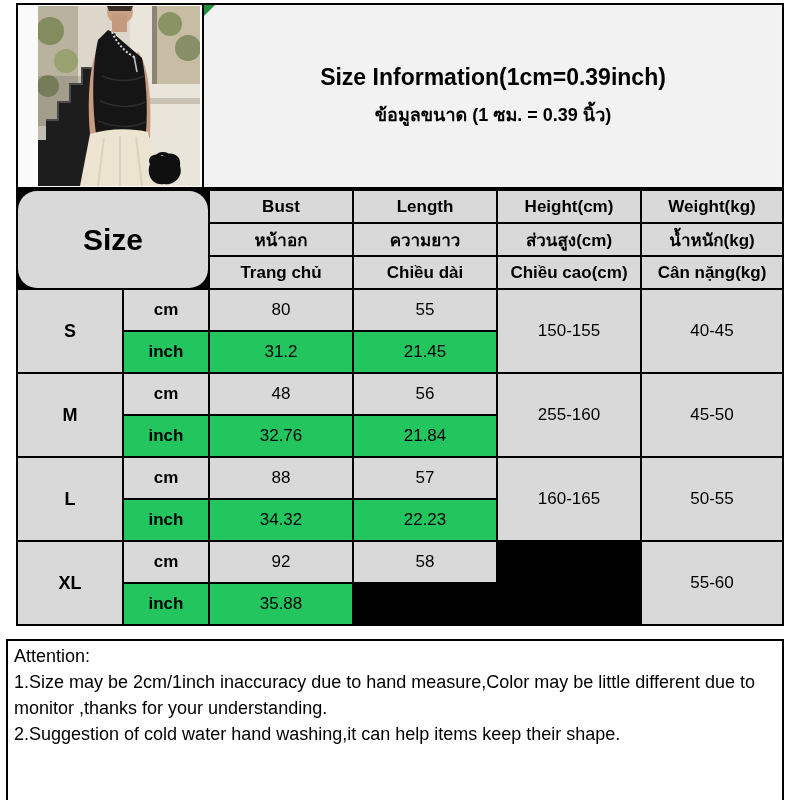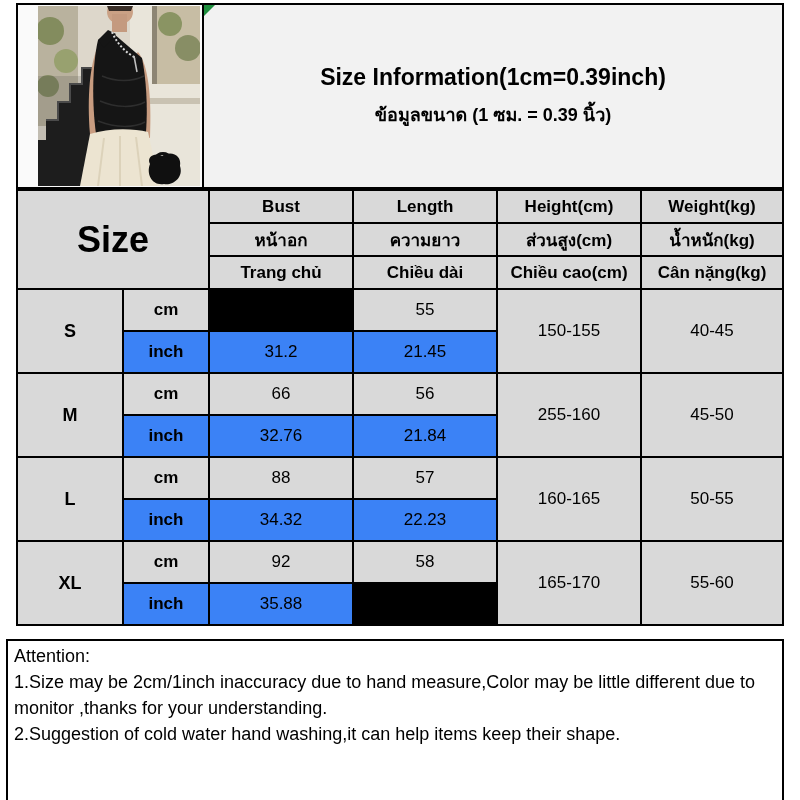--- a/index.html
+++ b/index.html
@@ -50,25 +50,25 @@
     display: grid;
     grid-template-columns: 104px 84px 142px 142px 142px 1fr;
     grid-template-rows: 31px 31px 31px repeat(8, 40px);
     gap: 2px;
     background: #000;
     border: 2px solid #000;
   }
   .cell {
     display: flex; align-items: center; justify-content: center;
     font-size: 17px; text-align: center;
-    background: #3b82f6;
+    background: #22c55e;
   }
   .cell.g { background: #d9d9d9; }
   .cell.bold { font-weight: bold; }
-  .cell-size-title { font-size: 36px; font-weight: bold; }
+  .cell-size-title { font-size: 30px; font-weight: bold; border-radius: 19px; }
   .cell-size-letter { font-size: 18px; font-weight: bold; }
 
   
   .attention-box {
     width: 778px;
     margin-left: -10px;
     margin-top: 13px;
     height: 165px;
     border: 2px solid #000;
     background: #fff;
@@ -148,30 +148,31 @@
     <div class="cell g bold" style="grid-area:2/5/3/6">ส่วนสูง(cm)</div>
     <div class="cell g bold" style="grid-area:2/6/3/7">น้ำหนัก(kg)</div>
 
     <div class="cell g bold" style="grid-area:3/3/4/4">Trang chủ</div>
     <div class="cell g bold" style="grid-area:3/4/4/5">Chiều dài</div>
     <div class="cell g bold" style="grid-area:3/5/4/6">Chiều cao(cm)</div>
     <div class="cell g bold" style="grid-area:3/6/4/7">Cân nặng(kg)</div>
 
     <div class="cell g cell-size-letter" style="grid-area:4/1/6/2">S</div>
     <div class="cell g bold" style="grid-area:4/2/5/3">cm</div>
+    <div class="cell g" style="grid-area:4/3/5/4">80</div>
     <div class="cell g" style="grid-area:4/4/5/5">55</div>
     <div class="cell bold" style="grid-area:5/2/6/3">inch</div>
     <div class="cell" style="grid-area:5/3/6/4">31.2</div>
     <div class="cell" style="grid-area:5/4/6/5">21.45</div>
     <div class="cell g" style="grid-area:4/5/6/6">150-155</div>
     <div class="cell g" style="grid-area:4/6/6/7">40-45</div>
 
     <div class="cell g cell-size-letter" style="grid-area:6/1/8/2">M</div>
     <div class="cell g bold" style="grid-area:6/2/7/3">cm</div>
-    <div class="cell g" style="grid-area:6/3/7/4">66</div>
+    <div class="cell g" style="grid-area:6/3/7/4">48</div>
     <div class="cell g" style="grid-area:6/4/7/5">56</div>
     <div class="cell bold" style="grid-area:7/2/8/3">inch</div>
     <div class="cell" style="grid-area:7/3/8/4">32.76</div>
     <div class="cell" style="grid-area:7/4/8/5">21.84</div>
     <div class="cell g" style="grid-area:6/5/8/6">255-160</div>
     <div class="cell g" style="grid-area:6/6/8/7">45-50</div>
 
     <div class="cell g cell-size-letter" style="grid-area:8/1/10/2">L</div>
     <div class="cell g bold" style="grid-area:8/2/9/3">cm</div>
     <div class="cell g" style="grid-area:8/3/9/4">88</div>
@@ -181,21 +182,20 @@
     <div class="cell" style="grid-area:9/4/10/5">22.23</div>
     <div class="cell g" style="grid-area:8/5/10/6">160-165</div>
     <div class="cell g" style="grid-area:8/6/10/7">50-55</div>
 
     <div class="cell g cell-size-letter" style="grid-area:10/1/12/2">XL</div>
     <div class="cell g bold" style="grid-area:10/2/11/3">cm</div>
     <div class="cell g" style="grid-area:10/3/11/4">92</div>
     <div class="cell g" style="grid-area:10/4/11/5">58</div>
     <div class="cell bold" style="grid-area:11/2/12/3">inch</div>
     <div class="cell" style="grid-area:11/3/12/4">35.88</div>
-    <div class="cell g" style="grid-area:10/5/12/6">165-170</div>
     <div class="cell g" style="grid-area:10/6/12/7">55-60</div>
 
   </div>
 
   <div class="attention-box">
     <div>Attention:</div>
     <div>1.Size may be 2cm/1inch inaccuracy due to hand measure,Color may be little different due to monitor ,thanks for your understanding.</div>
     <div>2.Suggestion of cold water hand washing,it can help items keep their shape.</div>
   </div>
 

